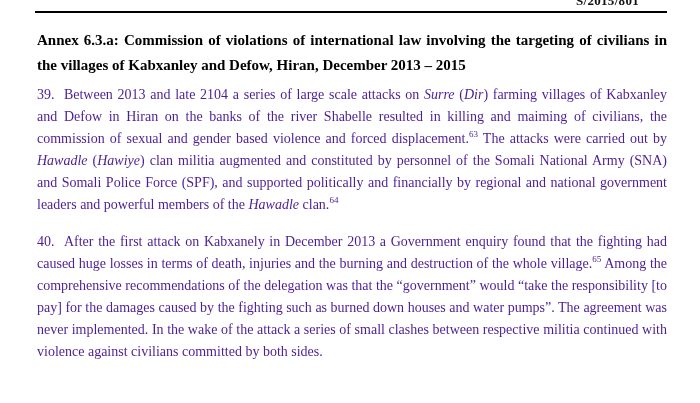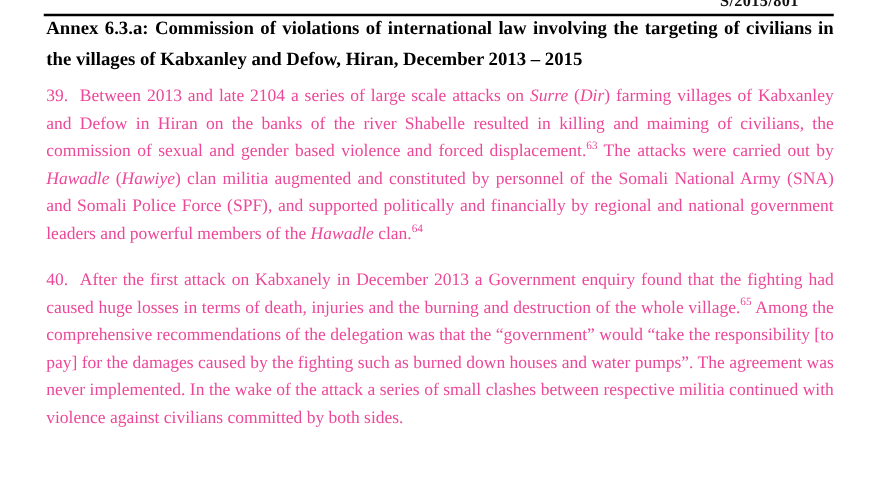--- a/index.html
+++ b/index.html
@@ -26,37 +26,37 @@
     white-space: nowrap;
   }
   .header-rule {
     position: absolute;
     top: 11px; left: 35px;
     width: 632px; height: 2px;
     background: #000000;
   }
   .content {
     position: absolute;
-    top: 11px; left: 37px;
+    top: 28px; left: 37px;
     width: 630px;
   }
   .annex-title {
     margin: 0 0 6px 0;
     font-size: 15px;
     font-weight: bold;
     line-height: 25px;
     text-align: justify;
     color: #000000;
   }
   .body-para {
     margin: 15px 0 0 0;
     font-size: 14px;
     line-height: 22px;
     text-align: justify;
-    color: #ec4899;
+    color: #4c1d95;
   }
   .body-para:first-of-type { margin-top: 5px; }
   .run-italic { font-style: italic; }
   .run-superscript {
     font-size: 9px;
     vertical-align: super;
     line-height: 0;
   }
 </style>
 </head>

